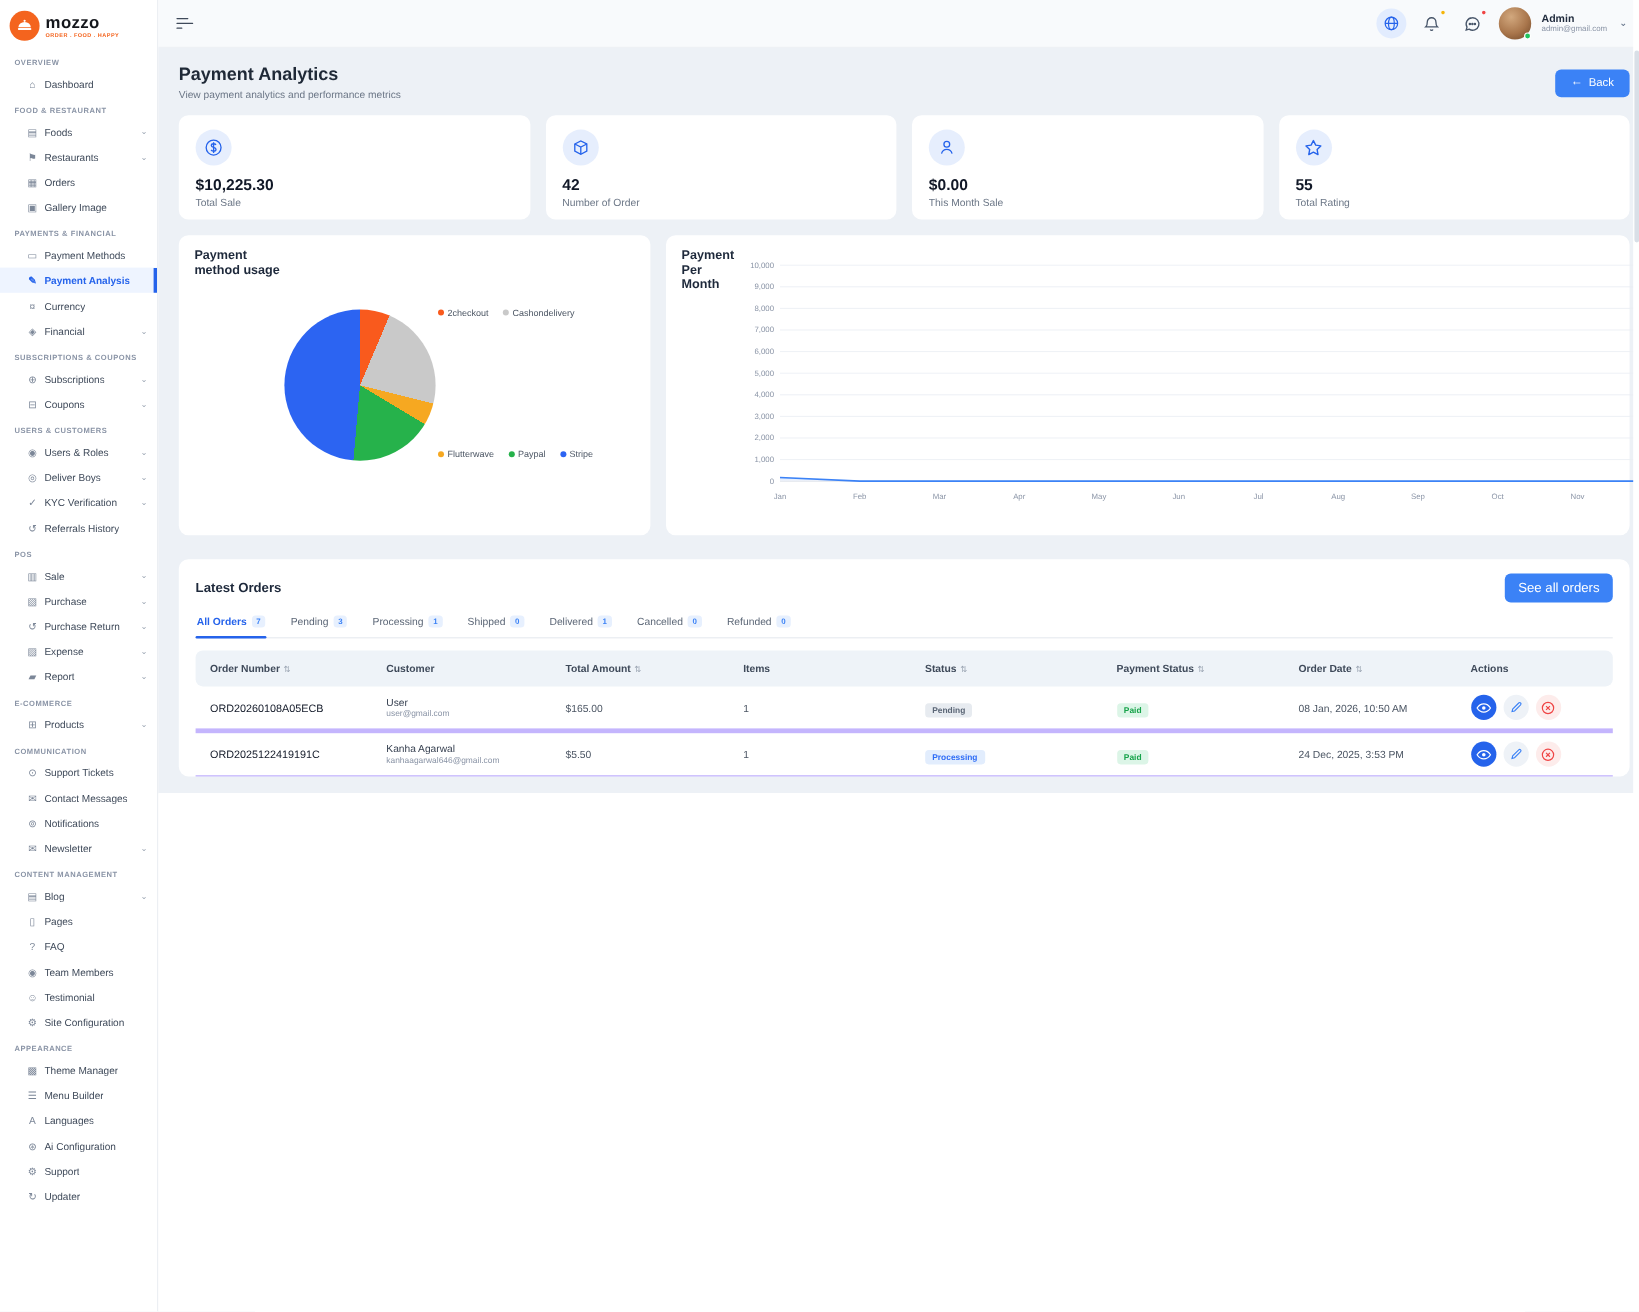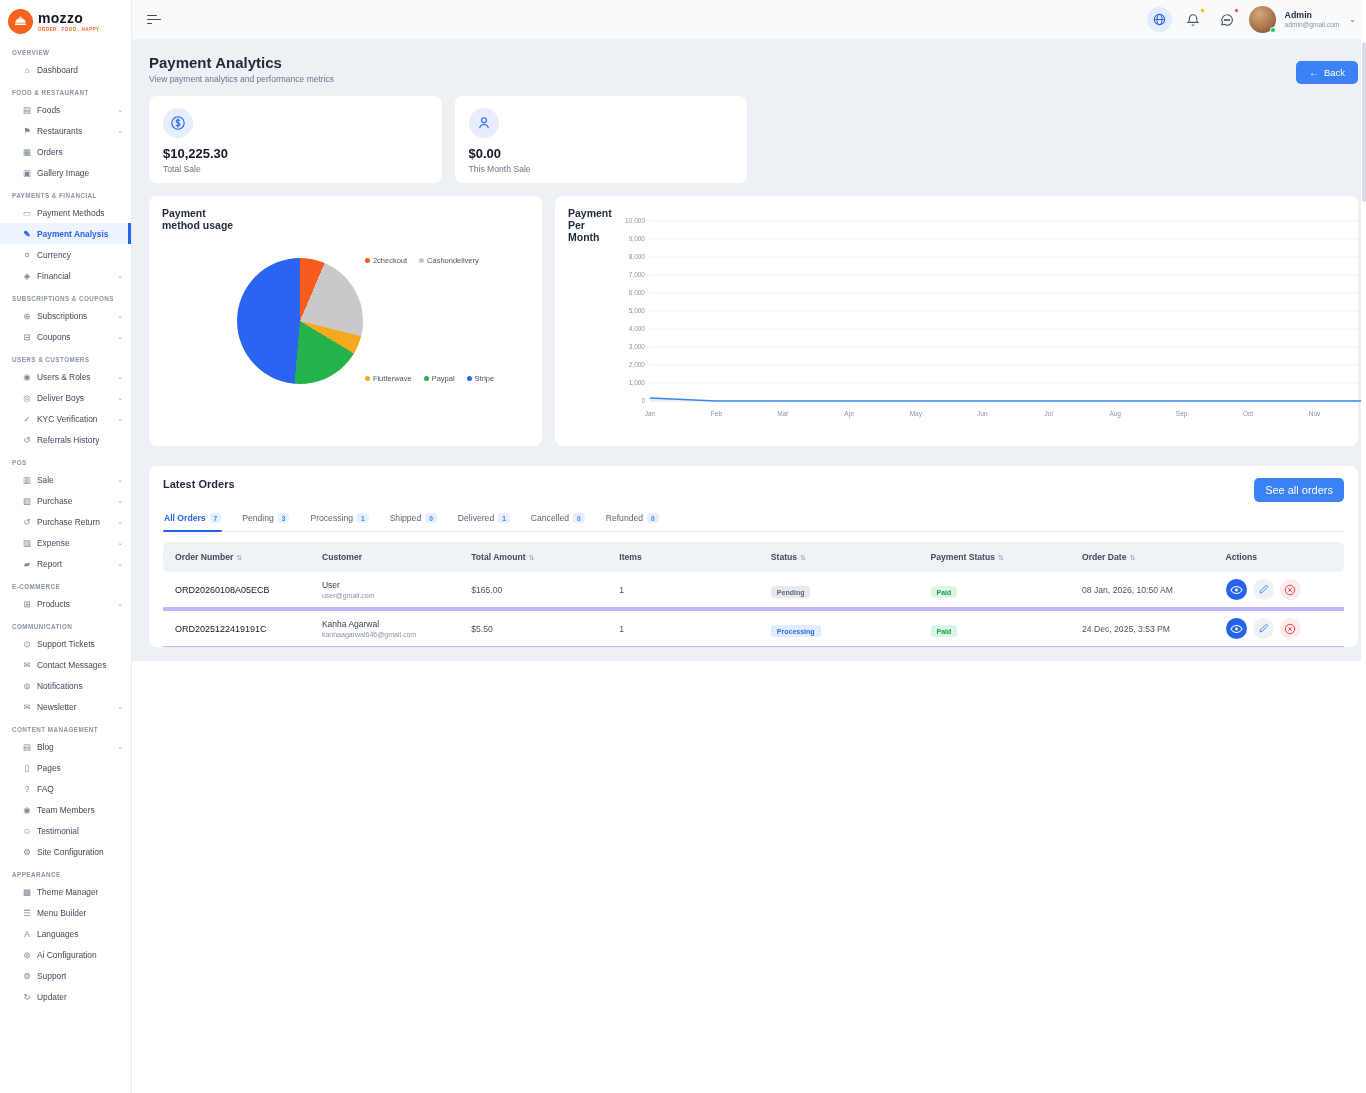--- a/index.html
+++ b/index.html
@@ -35,21 +35,21 @@
   .avatar{width:27px;height:27px;border-radius:50%;background:radial-gradient(circle at 38% 30%,#d2a87e 0%,#a9764c 55%,#6e4526 100%);position:relative;flex:none;cursor:pointer}
   .avatar .ndot-green{position:absolute;width:6px;height:6px;border-radius:50%;background:#22c55e;bottom:0;right:0;border:1px solid #fff}
   .user-meta{line-height:1.2}
   .user-name{font-size:8.8px;font-weight:700;color:#1e293b}
   .user-email{font-size:6.6px;color:#8a94a6;margin-top:1px}
   .top-chev{font-size:8px;color:#64748b;margin-left:1px;cursor:pointer}
 
   
   .content{background:#edf1f6;padding:14px 8px 14px 17px;flex:none}
   .below{flex:1;background:#fff}
-  .page-head{display:flex;align-items:flex-end;margin-bottom:12px}
+  .page-head{display:flex;align-items:center;margin-bottom:12px}
   .page-title{font-size:15px;color:#1f2937;font-weight:700}
   .page-sub{font-size:8.5px;color:#6b7686;margin-top:3px}
   .btn{background:#3b82f6;color:#fff;border:none;border-radius:5px;cursor:pointer;display:inline-flex;align-items:center;gap:5px;font-family:inherit}
   .btn-back{margin-left:auto;font-size:9.5px;padding:6px 13px}
   .btn-back .arr{font-size:10px;line-height:1}
 
   .stats{display:grid;grid-template-columns:repeat(4,1fr);gap:13px;margin-bottom:13px}
   .stat-card{background:#fff;border-radius:8px;padding:12px 14px;height:87px}
   .stat-ic{width:30px;height:30px;border-radius:50%;background:#e6eefd;display:flex;align-items:center;justify-content:center;margin-bottom:8px}
   .stat-val{font-size:13px;font-weight:700;color:#111827}
@@ -62,21 +62,21 @@
   .card-title{font-size:10.5px;font-weight:700;color:#1e293b}
   .pie-wrap{flex:1;display:flex;align-items:center;justify-content:center}
   .pie{width:126px;height:126px;border-radius:50%}
   .pie-legend{display:flex;gap:12px;align-items:center;padding:0 2px 3px;flex-wrap:wrap}
   .lg-item{display:flex;align-items:center;gap:3px;font-size:7.5px;color:#4b5563}
   .lg-dot{width:5px;height:5px;border-radius:50%;flex:none}
   .line-wrap{flex:1;min-height:0}
 
   
   .orders-card{background:#fff;border-radius:8px;padding:12px 14px 0;height:181px;overflow:hidden}
-  .orders-head{display:flex;margin-bottom:9px}
+  .orders-head{display:flex;align-items:center;margin-bottom:9px}
   .orders-title{font-size:11px;font-weight:700;color:#1e293b}
   .btn-seeall{margin-left:auto;font-size:11px;padding:6px 11px}
   .tabs{display:flex;gap:19px;border-bottom:1px solid #e8ecf1;margin-bottom:10px}
   .tab{display:flex;align-items:center;gap:4px;font-size:8.6px;color:#5b6676;padding:2px 1px 8px;position:relative;cursor:pointer}
   .tab.active{color:#2563eb;font-weight:700}
   .tab.active:after{content:'';position:absolute;left:0;right:0;bottom:-1px;height:2px;background:#2563eb;border-radius:2px}
   .tab-count{background:#e7f0fe;color:#3b82f6;font-size:6.6px;padding:1.5px 4px;border-radius:3px;font-weight:700}
   .tbl{--cols:12.7% 12.9% 12.8% 13.1% 13.8% 13.1% 12.4% 1fr}
   .tbl-head{display:grid;grid-template-columns:var(--cols);background:#eef3f8;border-radius:6px;padding:10px 12px;font-size:8.6px;font-weight:700;color:#3f4a5a;align-items:center}
   .sort{font-size:7px;color:#9aa4b2;margin-left:3px;font-weight:400}
@@ -379,26 +379,45 @@
               <circle cx="8" cy="8" r="6.2"></circle>
                 <path d="M10 5.8c-.5-.7-1.2-1-2-1-1.1 0-1.9.6-1.9 1.5S7 7.6 8 7.8s2 .6 2 1.6-.9 1.6-2 1.6c-.9 0-1.6-.4-2.1-1M8 3.6v8.8"></path>
             </svg>
           </div>
           <div class="stat-val">$10,225.30</div>
           <div class="stat-label">Total Sale</div>
         </div>
         <div class="stat-card">
           <div class="stat-ic">
             <svg width="16" height="16" viewBox="0 0 16 16" fill="none" stroke="#2563eb" stroke-width="1.1">
+              <path d="M3 5l5-2.6L13 5v6l-5 2.6L3 11z"></path>
+                <path d="M3 5l5 2.5L13 5M8 7.5V13.6"></path>
+            </svg>
+          </div>
+          <div class="stat-val">42</div>
+          <div class="stat-label">Number of Order</div>
+        </div>
+        <div class="stat-card">
+          <div class="stat-ic">
+            <svg width="16" height="16" viewBox="0 0 16 16" fill="none" stroke="#2563eb" stroke-width="1.1">
               <circle cx="8" cy="5.2" r="2.4"></circle>
                 <path d="M3.6 13c.6-2.3 2.3-3.5 4.4-3.5s3.8 1.2 4.4 3.5"></path>
             </svg>
           </div>
           <div class="stat-val">$0.00</div>
           <div class="stat-label">This Month Sale</div>
+        </div>
+        <div class="stat-card">
+          <div class="stat-ic">
+            <svg width="17" height="17" viewBox="0 0 16 16" fill="none" stroke="#2563eb" stroke-width="1.1" stroke-linejoin="round">
+              <path d="M8 2l1.8 3.6 4 .6-2.9 2.8.7 4L8 11.1 4.4 13l.7-4L2.2 6.2l4-.6z"></path>
+            </svg>
+          </div>
+          <div class="stat-val">55</div>
+          <div class="stat-label">Total Rating</div>
         </div>
       </div>
 
       <div class="charts">
         <div class="chart-card pie-card">
           <div class="card-title">Payment method usage</div>
           <div class="pie-wrap">
             <div class="pie" id="pieDisc" style="background: conic-gradient(rgb(249, 90, 29) 0deg, rgb(249, 90, 29) 23deg, rgb(201, 201, 201) 23deg, rgb(201, 201, 201) 104deg, rgb(246, 168, 33) 104deg, rgb(246, 168, 33) 121deg, rgb(38, 178, 75) 121deg, rgb(38, 178, 75) 185deg, rgb(44, 100, 242) 185deg, rgb(44, 100, 242) 360deg);"></div>
           </div>
           <div class="pie-legend" id="pieLegend">

